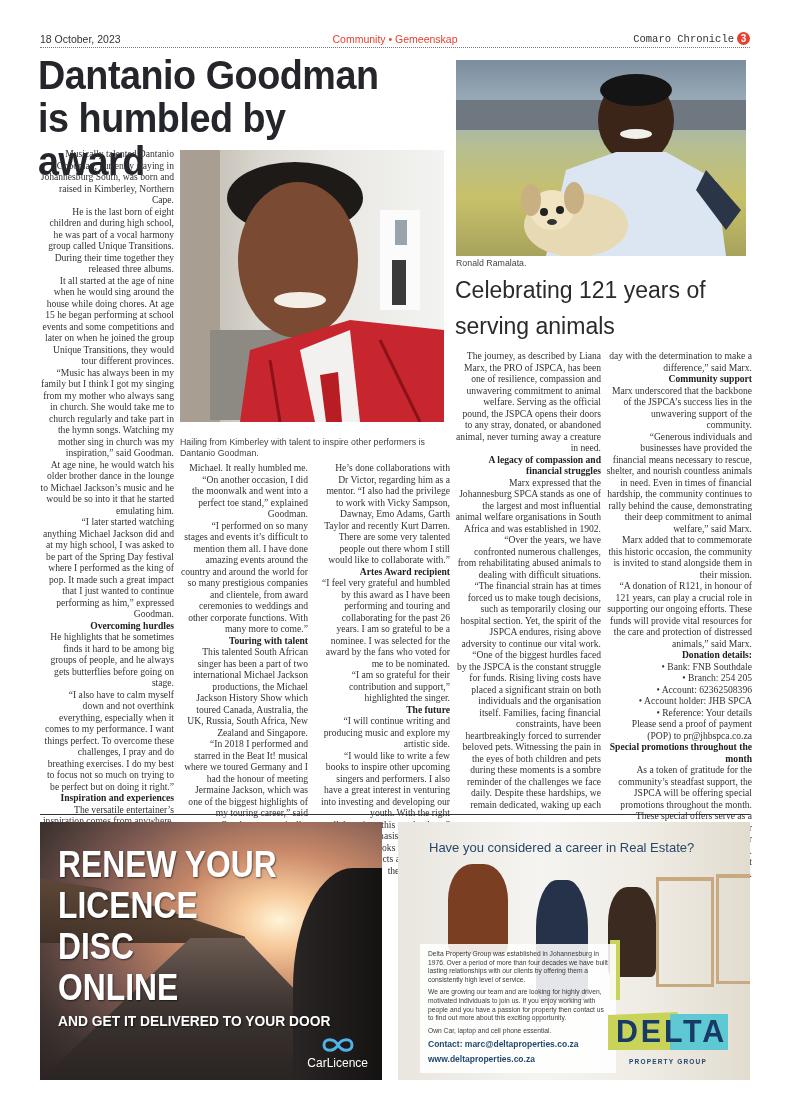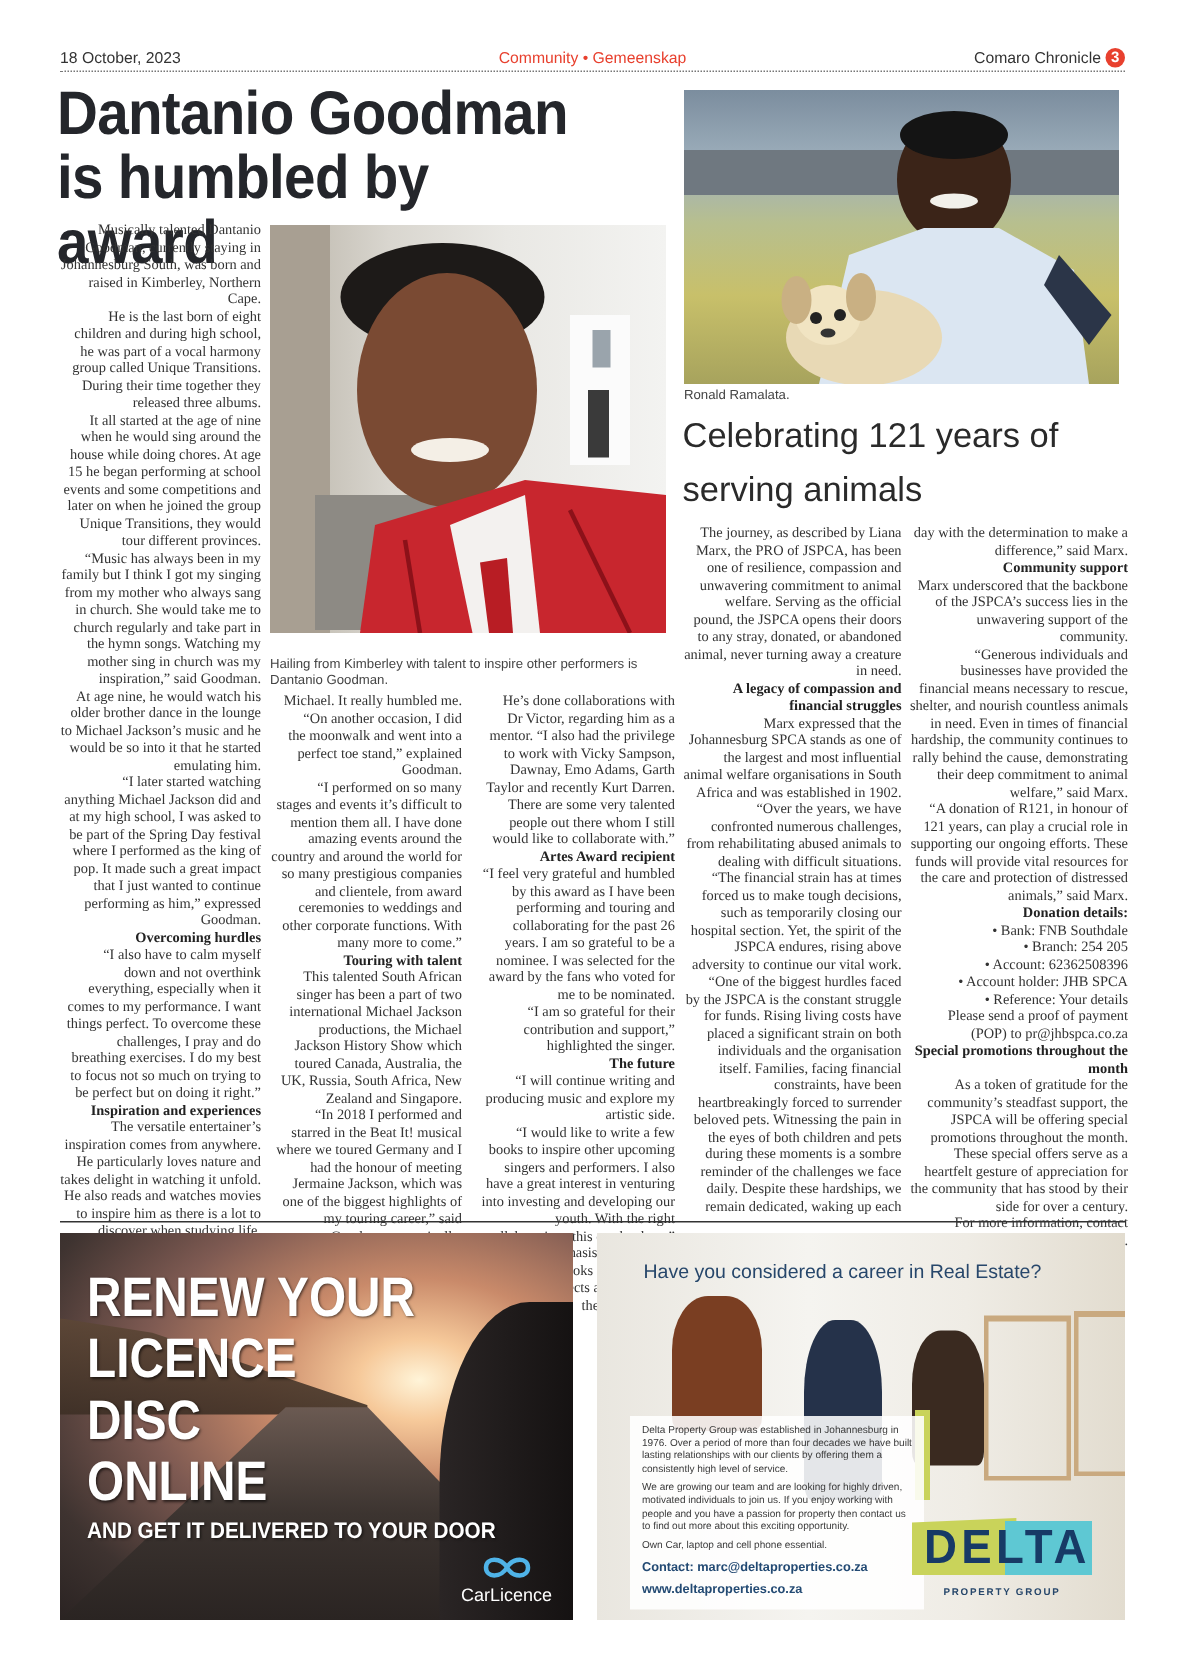--- a/index.html
+++ b/index.html
@@ -2,21 +2,21 @@
 <html><head>
 <meta charset="utf-8">
 <style>
   * { box-sizing: border-box; margin: 0; padding: 0; }
   html, body { width: 786px; height: 1113px; background: #ffffff; overflow: hidden; }
   body { position: relative; font-family: "Liberation Serif", serif; color: #2b2b2b; }
 
   .hdr { position: absolute; left: 40px; top: 31px; width: 710px; height: 16px; font-family: "Liberation Sans", sans-serif; font-size: 10.5px; }
   .hdr .date { position: absolute; left: 0; top: 2px; color: #333; }
   .hdr .section { position: absolute; left: 0; width: 100%; top: 2px; text-align: center; color: #e8402e; }
-  .hdr .paper { position: absolute; right: 16px; top: 2px; color: #333; }
+  .hdr .paper { position: absolute; right: 16px; top: 2px; color: #333; font-family: Liberation Mono, monospace; }
   .hdr .pagenum { position: absolute; right: 0; top: 1px; width: 13px; height: 13px; border-radius: 50%; background: #e8402e; color: #fff; font-weight: bold; font-size: 10px; text-align: center; line-height: 13px; }
   .hdr-rule { position: absolute; left: 40px; top: 47px; width: 710px; border-top: 1px dotted #777; }
 
   .headline { position: absolute; left: 38px; top: 54px; width: 380px; font-family: "Liberation Sans", sans-serif; font-weight: 900; font-size: 41px; line-height: 43px; color: #24262b; letter-spacing: -0.5px; transform: scaleX(0.92); transform-origin: left top; }
 
   .col { position: absolute; font-size: 9.6px; line-height: 11.5px; color: #333; text-align: right; }
   .col p { margin: 0; }
   .col p.ind { text-indent: 10px; }
   .col .sub { font-weight: bold; color: #222; }
   .col .bul { padding-left: 8px; }
@@ -73,20 +73,21 @@
 <h1 class="headline">Dantanio Goodman is humbled by award</h1>
 
 <div class="col" id="a1c1" style="left:40px; top:148px; width:134px;">
     <p class="">Musically talented Dantanio Goodman, currently staying in Johannesburg South, was born and raised in Kimberley, Northern Cape.</p>
     <p class="ind">He is the last born of eight children and during high school, he was part of a vocal harmony group called Unique Transitions. During their time together they released three albums.</p>
     <p class="ind">It all started at the age of nine when he would sing around the house while doing chores. At age 15 he began performing at school events and some competitions and later on when he joined the group Unique Transitions, they would tour different provinces.</p>
     <p class="ind">“Music has always been in my family but I think I got my singing from my mother who always sang in church. She would take me to church regularly and take part in the hymn songs. Watching my mother sing in church was my inspiration,” said Goodman.</p>
     <p class="ind">At age nine, he would watch his older brother dance in the lounge to Michael Jackson’s music and he would be so into it that he started emulating him.</p>
     <p class="ind">“I later started watching anything Michael Jackson did and at my high school, I was asked to be part of the Spring Day festival where I performed as the king of pop. It made such a great impact that I just wanted to continue performing as him,” expressed Goodman.</p>
     <p class="sub">Overcoming hurdles</p>
+    <p class="">He highlights that he sometimes finds it hard to be among big groups of people, and he always gets butterflies before going on stage.</p>
     <p class="ind">“I also have to calm myself down and not overthink everything, especially when it comes to my performance. I want things perfect. To overcome these challenges, I pray and do breathing exercises. I do my best to focus not so much on trying to be perfect but on doing it right.”</p>
     <p class="sub">Inspiration and experiences</p>
     <p class="">The versatile entertainer’s inspiration comes from anywhere. He particularly loves nature and takes delight in watching it unfold. He also reads and watches movies to inspire him as there is a lot to discover when studying life.</p>
     <p class="ind">“I remember performing the song She’s out of my life and inviting a fan on stage where she cried and kept on saying I love you</p>
   </div>
 
 <div class="photo-man">
   <svg width="264" height="272" viewBox="0 0 264 272">
     <rect x="0" y="0" width="40" height="272" fill="#a89f92"></rect>
     <rect x="200" y="60" width="40" height="100" fill="#fbfbfb"></rect>
@@ -151,20 +152,21 @@
     <p class="">Marx expressed that the Johannesburg SPCA stands as one of the largest and most influential animal welfare organisations in South Africa and was established in 1902.</p>
     <p class="ind">“Over the years, we have confronted numerous challenges, from rehabilitating abused animals to dealing with difficult situations.</p>
     <p class="ind">“The financial strain has at times forced us to make tough decisions, such as temporarily closing our hospital section. Yet, the spirit of the JSPCA endures, rising above adversity to continue our vital work.</p>
     <p class="ind">“One of the biggest hurdles faced by the JSPCA is the constant struggle for funds. Rising living costs have placed a significant strain on both individuals and the organisation itself. Families, facing financial constraints, have been heartbreakingly forced to surrender beloved pets. Witnessing the pain in the eyes of both children and pets during these moments is a sombre reminder of the challenges we face daily. Despite these hardships, we remain dedicated, waking up each</p>
   </div>
 <div class="col" id="a2c2" style="left:606px; top:350px; width:146px;">
     <p class="">day with the determination to make a difference,” said Marx.</p>
     <p class="sub">Community support</p>
     <p class="">Marx underscored that the backbone of the JSPCA’s success lies in the unwavering support of the community.</p>
     <p class="ind">“Generous individuals and businesses have provided the financial means necessary to rescue, shelter, and nourish countless animals in need. Even in times of financial hardship, the community continues to rally behind the cause, demonstrating their deep commitment to animal welfare,” said Marx.</p>
+    <p class="ind">Marx added that to commemorate this historic occasion, the community is invited to stand alongside them in their mission.</p>
     <p class="ind">“A donation of R121, in honour of 121 years, can play a crucial role in supporting our ongoing efforts. These funds will provide vital resources for the care and protection of distressed animals,” said Marx.</p>
     <p class="sub">Donation details:</p>
     <p class="bul">• Bank: FNB Southdale</p>
     <p class="bul">• Branch: 254 205</p>
     <p class="bul">• Account: 62362508396</p>
     <p class="bul">• Account holder: JHB SPCA</p>
     <p class="bul">• Reference: Your details</p>
     <p class="ind">Please send a proof of payment (POP) to pr@jhbspca.co.za</p>
     <p class="sub">Special promotions throughout the month</p>
     <p class="">As a token of gratitude for the community’s steadfast support, the JSPCA will be offering special promotions throughout the month. These special offers serve as a heartfelt gesture of appreciation for the community that has stood by their side for over a century.</p>

